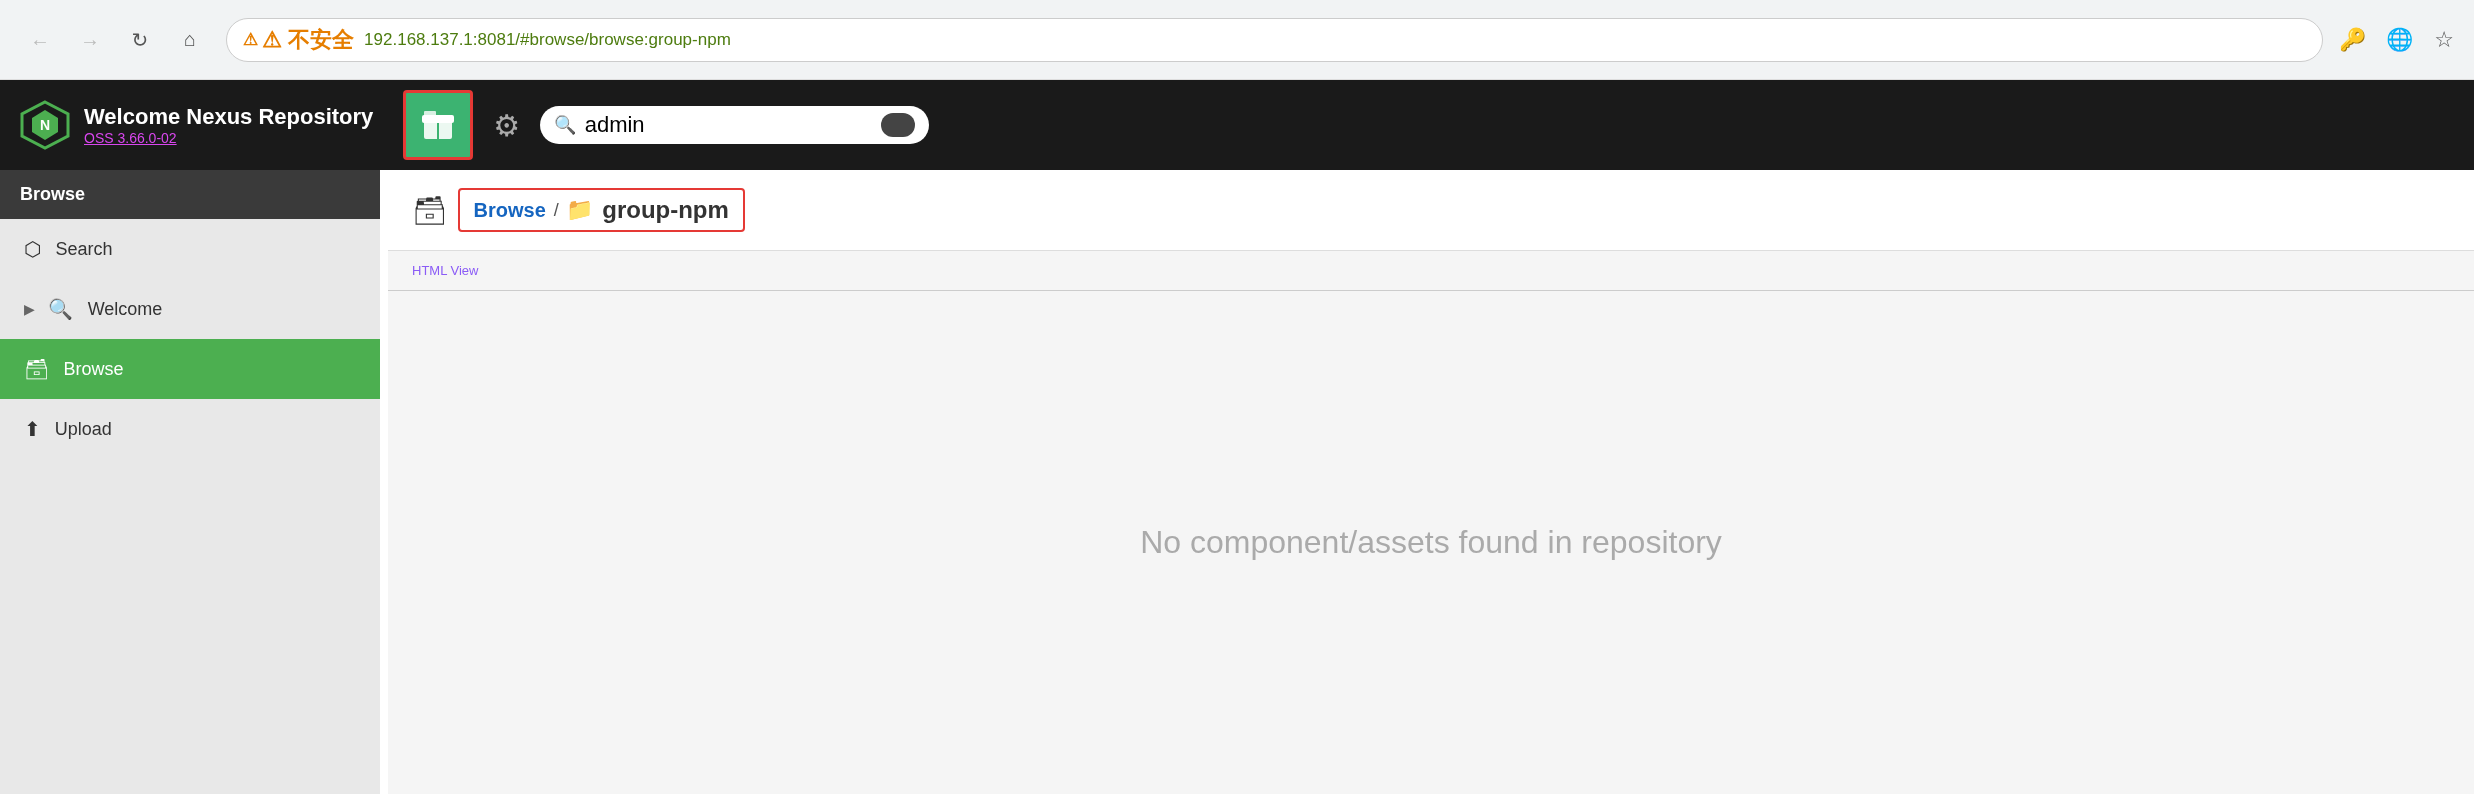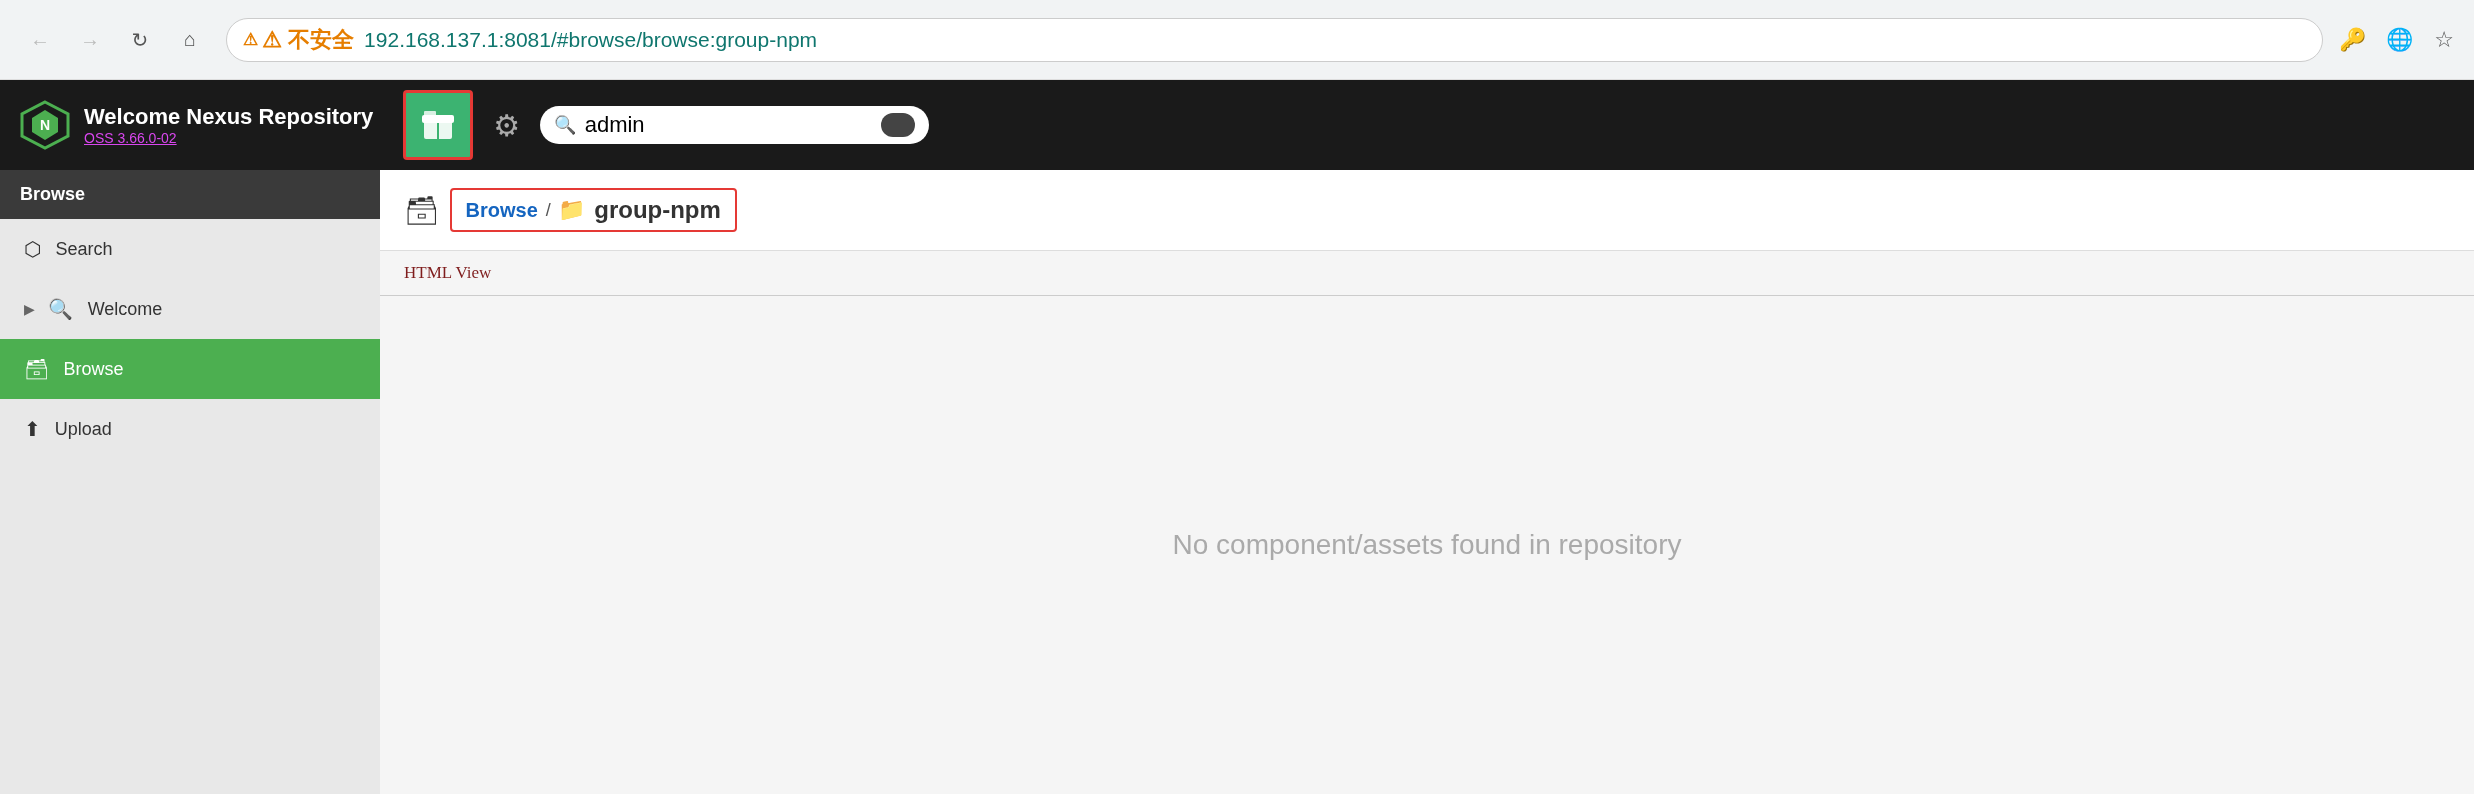--- a/index.html
+++ b/index.html
@@ -36,21 +36,21 @@
       border-radius: 30px;
       padding: 0 16px;
       height: 44px;
       gap: 10px;
     }
     .security-warning {
       display: flex; align-items: center; gap: 4px;
       color: #e67e00; font-size: 17px; font-weight: bold;
     }
     .address-text {
-      font-size: 21px; color: #0f766e; flex: 1;
+      font-size: 17px; color: #4d7c0f; flex: 1;
     }
     .browser-icons { display: flex; gap: 20px; align-items: center; font-size: 22px; color: #555; }
 
     
     .app-container {
       display: flex;
       flex-direction: column;
       height: calc(794px - 80px);
     }
 
@@ -111,20 +111,21 @@
       background: #444;
       border-radius: 12px;
       cursor: pointer;
     }
 
     
     .main-area {
       display: flex;
       flex: 1;
       overflow: hidden;
+      gap: 8px;
     }
 
     
     .sidebar {
       width: 380px;
       background: #e8e8e8;
       flex-shrink: 0;
       display: flex;
       flex-direction: column;
     }
@@ -181,40 +182,39 @@
       font-weight: bold;
       text-decoration: none;
       cursor: pointer;
     }
     .breadcrumb-separator { font-size: 18px; color: #555; }
     .breadcrumb-folder-icon { font-size: 22px; }
     .breadcrumb-repo-name { font-size: 24px; font-weight: bold; color: #333; }
 
     .html-view-link {
       padding: 12px 24px;
-      color: #7f1d1d;
-      font-size: 17px;
+      color: #8b5cf6;
+      font-size: 13px;
       cursor: pointer;
       text-decoration: none;
       display: inline-block;
-      font-family: Liberation Serif, serif;
     }
 
     .content-divider {
       height: 1px;
       background: #ccc;
       margin: 0;
     }
 
     .empty-message {
       flex: 1;
       display: flex;
       align-items: center;
       justify-content: center;
-      font-size: 28px;
+      font-size: 32px;
       color: #aaa;
     }
   </style>
 </head>
 <body>
 
 <div class="browser-chrome">
   <div class="nav-buttons">
     <button class="nav-btn disabled">←</button>
     <button class="nav-btn disabled">→</button>

